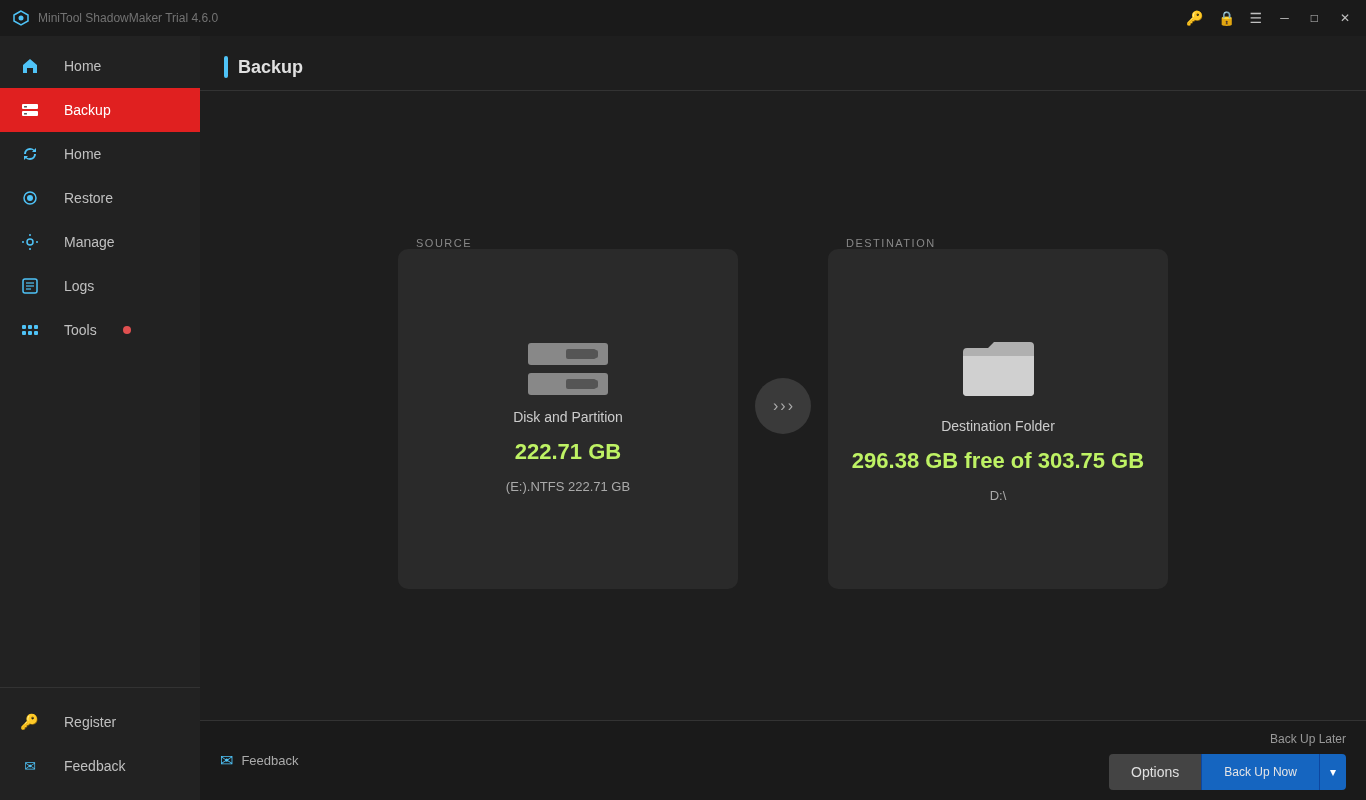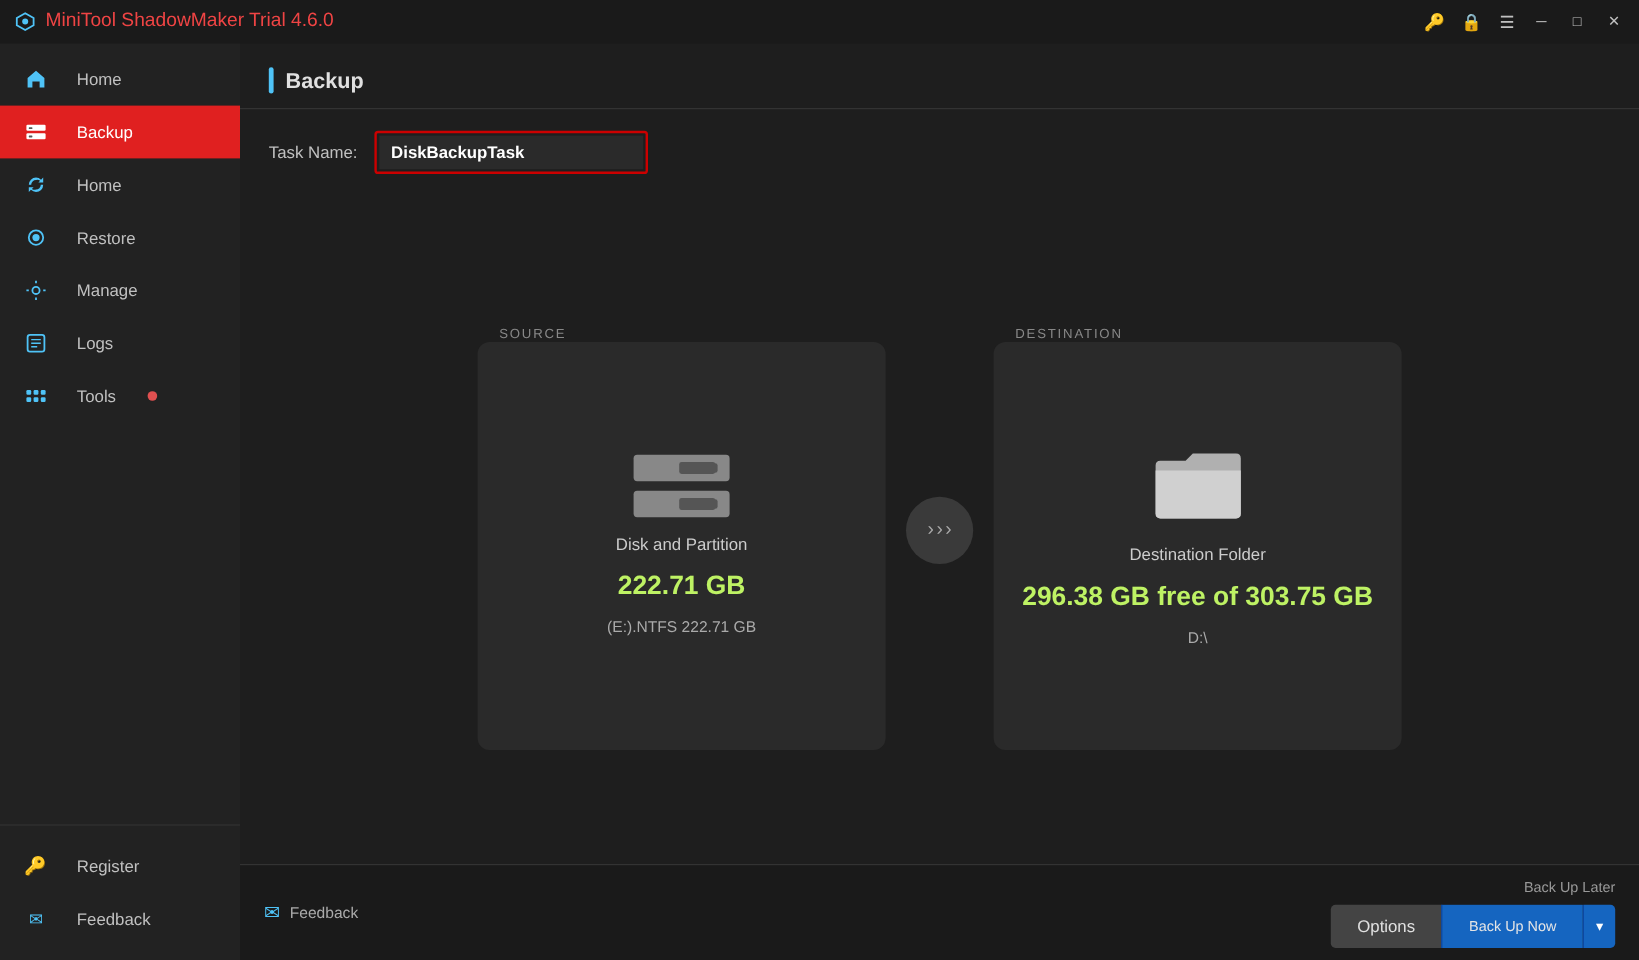--- a/index.html
+++ b/index.html
@@ -28,22 +28,22 @@
       display: flex;
       align-items: center;
       gap: 8px;
     }
     .app-logo {
       width: 18px;
       height: 18px;
       color: #4fc3f7;
     }
     .title-bar-title {
-      font-size: 16px;
-      color: #ef4444;
+      font-size: 12px;
+      color: #737373;
     }
     .title-bar-controls {
       display: flex;
       align-items: center;
       gap: 14px;
     }
     .title-bar-icon {
       color: #c0c0c0;
       font-size: 14px;
       cursor: pointer;
@@ -462,26 +462,20 @@
     </div>
   </div>
 
   <div class="content">
 
     <div class="page-header">
       <div class="page-header-bar"></div>
       <span class="page-header-title">Backup</span>
     </div>
 
-    <div class="task-name-row">
-      <span class="task-name-label">Task Name:</span>
-      <div class="task-name-input-wrapper">
-        <input class="task-name-input" type="text" value="DiskBackupTask" style="">
-      </div>
-    </div>
 
     <div class="cards-row">
 
       <div style="display:flex;flex-direction:column;align-items:flex-start;">
         <div class="card-label-top">SOURCE</div>
         <div class="backup-card">
 
           <div class="disk-icon">
             <div class="disk-rect">
               <div style="width:12px;height:8px;background:#555;border-radius:2px;position:absolute;right:10px;"></div>

